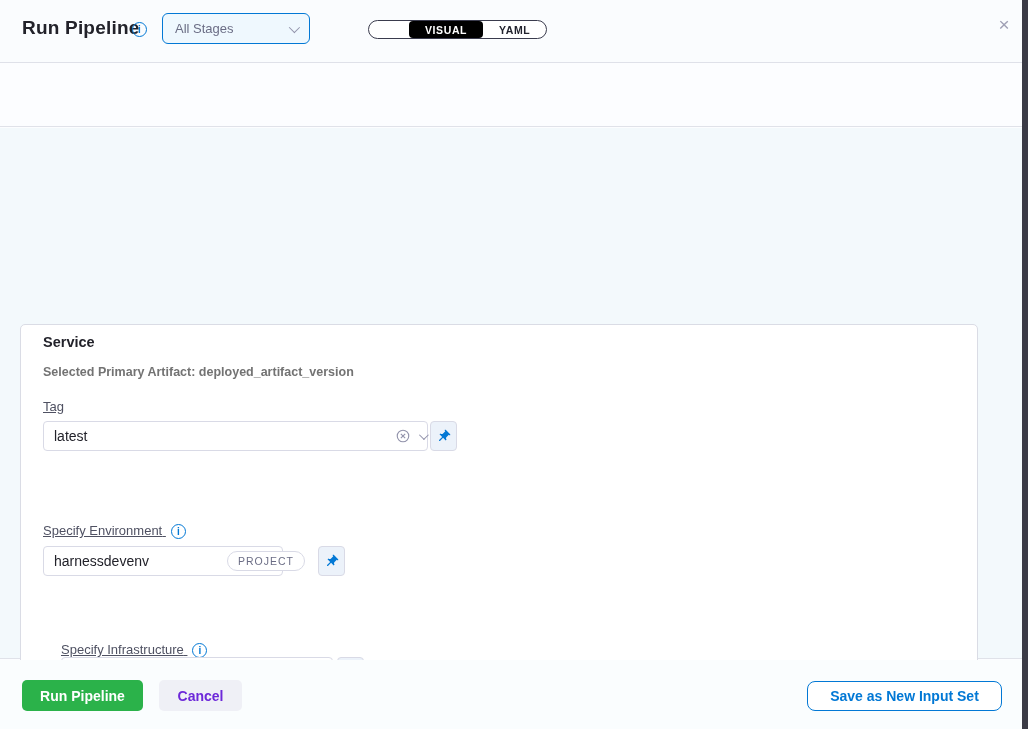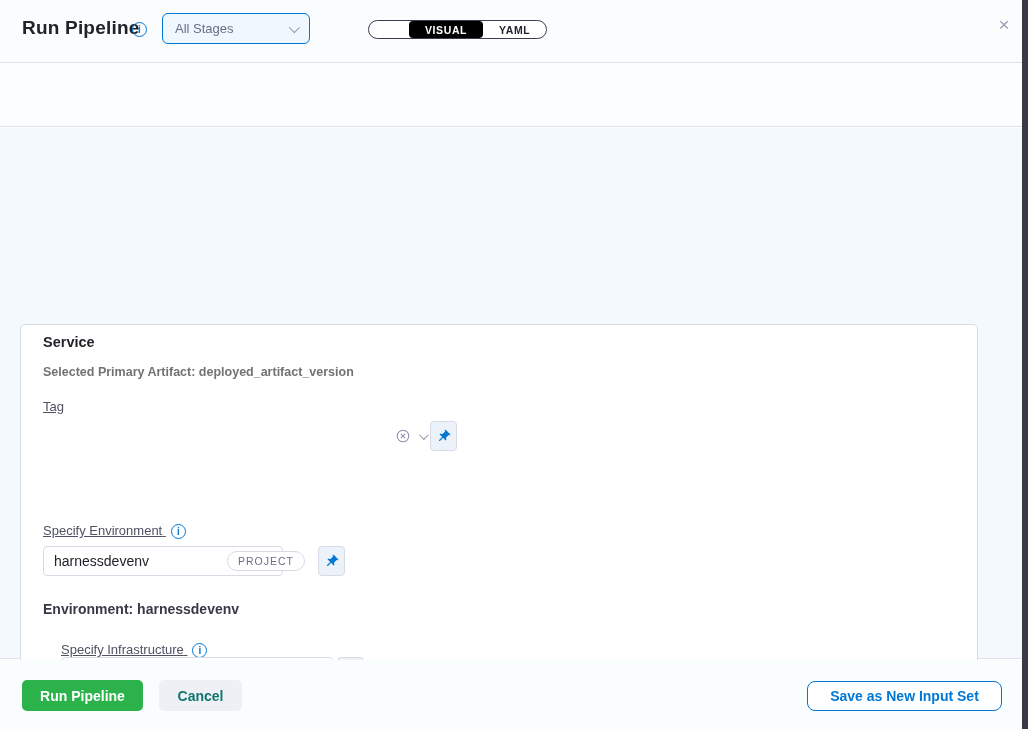--- a/index.html
+++ b/index.html
@@ -61,21 +61,21 @@
 
   .pin-btn { position:absolute; width:27px; height:30px; background:#ecf2fa; border:1px solid #d9dae6; border-radius:4px; display:flex; align-items:center; justify-content:center; cursor:pointer; }
   .pin-tag   { left:409px; top:96px; }
   .pin-env   { left:297px; top:221px; }
   .pin-infra { left:316px; top:332px; }
 
   
   .footer { position:absolute; left:0; top:660px; width:1022px; height:69px; background:#fafdfe; }
   .btn { position:absolute; height:31px; border-radius:5px; font-family:"Liberation Sans", sans-serif; font-size:14px; font-weight:bold; display:flex; align-items:center; justify-content:center; cursor:pointer; border:none; }
   .btn-run { left:22px; top:20px; width:121px; background:#2bb24a; color:#fff; }
-  .btn-cancel { left:159px; top:20px; width:83px; background:#eff0f6; color:#0f766e; }
+  .btn-cancel { left:159px; top:20px; width:83px; background:#eff0f6; color:#6d28d9; }
   .btn-save { left:807px; top:21px; width:195px; height:30px; background:#fff; border:1.5px solid #0278d5; border-radius:8px; color:#0278d5; }
 
   svg { display:block; }
 </style>
 </head>
 <body>
 
 <div class="modal">
 
   <div class="header">
@@ -100,20 +100,21 @@
     </div>
   </div>
 
   <div class="stage-section">
 
     <div class="card">
       <div class="card-title">Service</div>
       <div class="artifact-line">Selected Primary Artifact: deployed_artifact_version</div>
 
       <div class="field-label lbl-tag">Tag</div>
+      <input class="text-input inp-tag" value="latest" style="">
       <div class="input-adorn adorn-tag">
         <svg class="clear-icon" viewBox="0 0 20 20" fill="none" stroke="#9293ab" stroke-width="1.4">
           <circle cx="10" cy="10" r="7.2"></circle>
             <path d="M7.3 7.3l5.4 5.4M12.7 7.3l-5.4 5.4"></path>
         </svg>
         <span class="chev-sm"></span>
       </div>
       <div class="pin-btn pin-tag">
         <svg width="15" height="15" viewBox="0 0 24 24" fill="#0278d5">
           <path transform="rotate(45 12 12)" d="M16,9V4h1c0.55,0,1-0.45,1-1s-0.45-1-1-1H7C6.45,2,6,2.45,6,3s0.45,1,1,1h1v5c0,1.66-1.34,3-3,3v2h5.97v7L12,22l1.03-1v-7H19v-2C17.34,12,16,10.66,16,9z"></path>
@@ -125,21 +126,20 @@
         <span class="info-icon" style="margin-left:5px;">i</span>
       </div>
       <input class="text-input inp-env" value="harnessdevenv" style="">
       <div class="scope-badge">PROJECT</div>
       <div class="pin-btn pin-env">
         <svg width="15" height="15" viewBox="0 0 24 24" fill="#0278d5">
           <path transform="rotate(45 12 12)" d="M16,9V4h1c0.55,0,1-0.45,1-1s-0.45-1-1-1H7C6.45,2,6,2.45,6,3s0.45,1,1,1h1v5c0,1.66-1.34,3-3,3v2h5.97v7L12,22l1.03-1v-7H19v-2C17.34,12,16,10.66,16,9z"></path>
         </svg>
       </div>
 
-      <div class="env-heading">Environment: harnessdevenv</div>
 
       <div class="field-label lbl-infra">
         <span>Specify Infrastructure</span>
         <span class="info-icon" style="margin-left:5px;">i</span>
       </div>
       <input class="text-input inp-infra" value="harness_k8sinfra" style="">
       <div class="input-adorn adorn-infra">
         <svg class="clear-icon" viewBox="0 0 20 20" fill="none" stroke="#9293ab" stroke-width="1.4">
           <circle cx="10" cy="10" r="7.2"></circle>
             <path d="M7.3 7.3l5.4 5.4M12.7 7.3l-5.4 5.4"></path>

